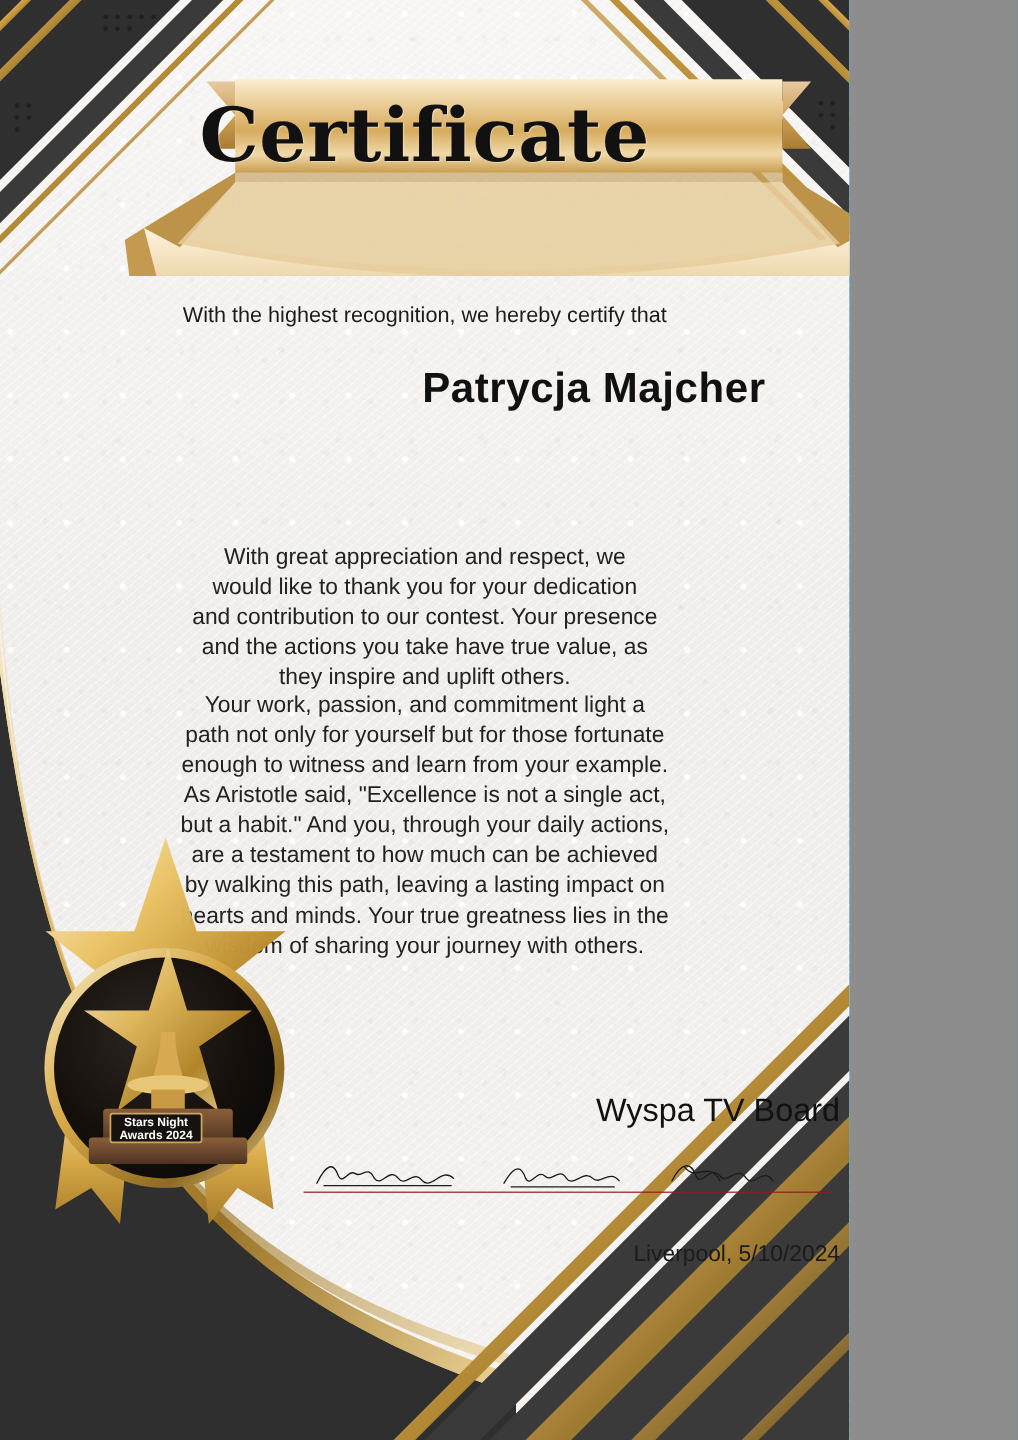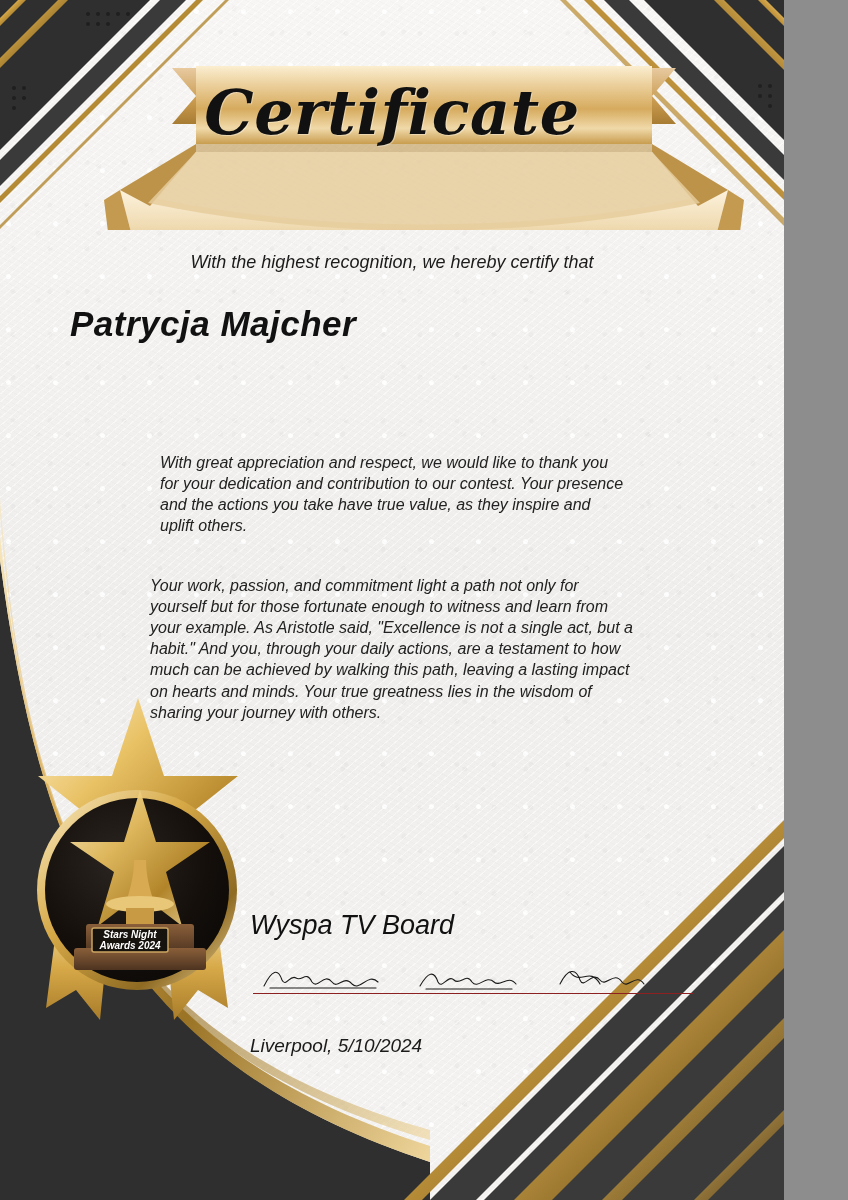--- a/index.html
+++ b/index.html
@@ -2,26 +2,25 @@
 <html><head>
 <meta charset="utf-8">
 <style>
   html, body {
     margin: 0;
     padding: 0;
     background: #8d8d8d;
   }
   .page {
     position: relative;
-    width: 784px;
+    width: 708px;
     height: 1200px;
     overflow: hidden;
     background: #0ea5e9;
     font-family: "Liberation Sans", sans-serif;
-    font-style: italic;
   }
 
   
   .paper {
     position: absolute;
     inset: 0;
     background:
       radial-gradient(circle at 18% 22%, rgba(255,255,255,0.9) 0 2px, transparent 3px),
       radial-gradient(circle at 62% 48%, rgba(0,0,0,0.025) 0 2px, transparent 3px),
       radial-gradient(circle at 82% 12%, rgba(0,0,0,0.02) 0 2px, transparent 3px),
@@ -102,40 +101,40 @@
     top: 252px;
     left: 70px; right: 70px;
     text-align: center;
     font-size: 18px;
     color: #1b1b1b;
   }
   .recipient {
     position: absolute;
     top: 304px;
     left: 70px; right: 70px;
-    text-align: left;
+    text-align: right;
     font-size: 35px;
     font-weight: bold;
     letter-spacing: 0.5px;
     color: #111;
   }
   .subject {
     position: absolute;
     top: 366px;
     left: 78px; right: 78px;
     text-align: center;
     font-size: 24px;
     line-height: 1.55;
     color: #1b1b1b;
   }
   .para {
     position: absolute;
     left: 160px; right: 160px;
-    text-align: left;
-    font-size: 16px;
+    text-align: center;
+    font-size: 19px;
     line-height: 1.32;
     color: #222;
   }
   .para-1 { top: 452px; }
   .para-2 { top: 575px; left: 150px; right: 150px; }
 
   
   .medal {
     position: absolute;
     left: 30px;
@@ -143,21 +142,21 @@
     width: 215px;
     height: 330px;
   }
 
   
   .board {
     position: absolute;
     top: 910px;
     left: 250px;
     width: 450px;
-    text-align: left;
+    text-align: right;
     font-size: 27px;
     color: #111;
   }
   .sig-line {
     position: absolute;
     top: 993px;
     left: 253px;
     width: 440px;
     height: 1px;
     background: #8d2020;
@@ -167,21 +166,21 @@
     top: 960px;
     left: 250px;
     width: 450px;
     height: 36px;
   }
   .place {
     position: absolute;
     top: 1035px;
     left: 250px;
     width: 450px;
-    text-align: left;
+    text-align: right;
     font-size: 19px;
     color: #1b1b1b;
   }
 </style>
 </head>
 <body>
 
 <div class="page">
 
   <div class="paper"></div>

